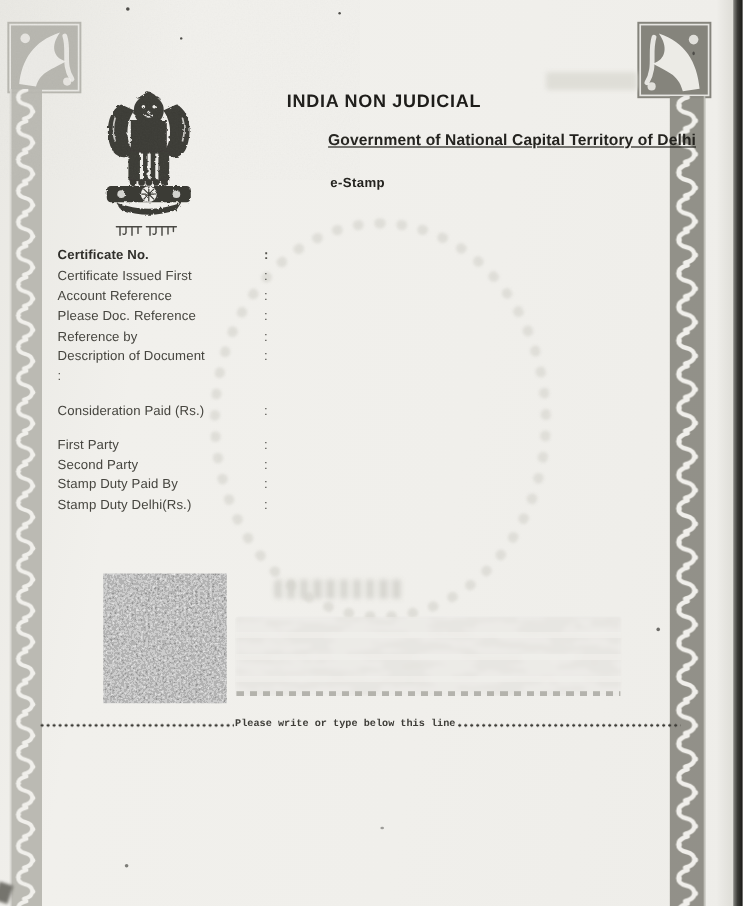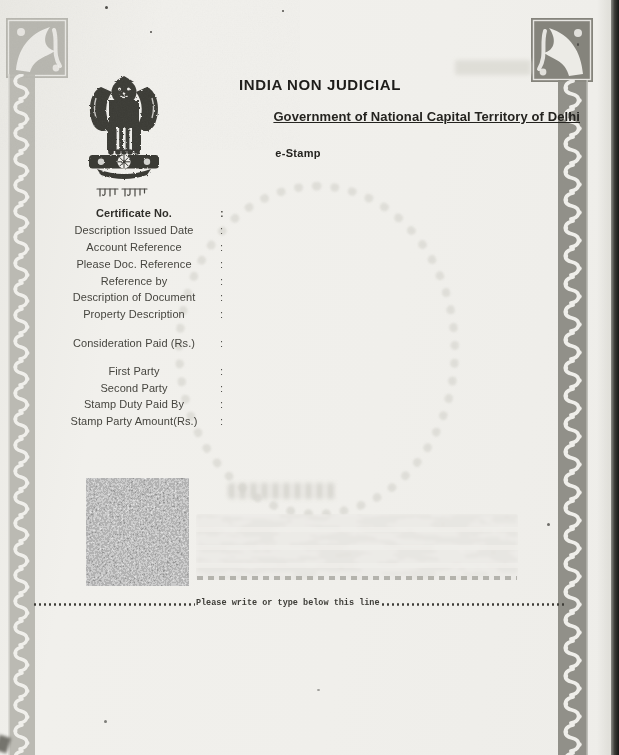--- a/index.html
+++ b/index.html
@@ -35,21 +35,21 @@
     border:9px dotted #dcdbd5;border-radius:50%;filter:blur(1.3px);opacity:.85;}
   .watermark-foot{position:absolute;left:228px;top:483px;width:110px;height:16px;
     background:repeating-linear-gradient(90deg,#d5d4ce 0 7px,rgba(240,239,235,0) 7px 11px);
     filter:blur(2px);opacity:.9;border-radius:4px;}
   
   .fields{position:absolute;left:48px;top:205px;width:500px;}
   .frow{display:flex;align-items:center;height:16.8px;font-size:11px;color:#46453f;letter-spacing:.1px;}
   .frow.em{font-weight:bold;color:#302f2b;}
   .frow.gapA{margin-top:12px;}
   .frow.gapB{margin-top:11px;}
-  .flabel{width:172px;flex:0 0 auto;text-align:center;}
+  .flabel{width:172px;flex:0 0 auto;}
   .fcolon{width:12px;flex:0 0 auto;color:#55544e;}
   .fvalue{flex:1;}
   
   .qr{position:absolute;left:86px;top:478px;width:103px;height:108px;}
   .blur-band{position:absolute;left:196px;top:514px;width:322px;height:66px;overflow:hidden;
     border-radius:2px;opacity:.92;}
   .blur-band .rowgaps{position:absolute;inset:0;
     background:repeating-linear-gradient(180deg,rgba(240,239,235,0) 0 13px,rgba(240,239,235,.75) 13px 18px);}
   .band-dashes{position:absolute;left:197px;top:576px;width:320px;height:4px;
     background:repeating-linear-gradient(90deg,#abaaa3 0 6px,rgba(0,0,0,0) 6px 11px);
@@ -181,21 +181,21 @@
     </g>
   </svg>
 
   <div class="fields">
       <div class="frow em">
         <span class="flabel">Certificate No.</span>
         <span class="fcolon">:</span>
         <span class="fvalue"></span>
       </div>
       <div class="frow">
-        <span class="flabel">Description Issued Date</span>
+        <span class="flabel">Certificate Issued First</span>
         <span class="fcolon">:</span>
         <span class="fvalue"></span>
       </div>
       <div class="frow">
         <span class="flabel">Account Reference</span>
         <span class="fcolon">:</span>
         <span class="fvalue"></span>
       </div>
       <div class="frow">
         <span class="flabel">Please Doc. Reference</span>
@@ -206,21 +206,20 @@
         <span class="flabel">Reference by</span>
         <span class="fcolon">:</span>
         <span class="fvalue"></span>
       </div>
       <div class="frow">
         <span class="flabel">Description of Document</span>
         <span class="fcolon">:</span>
         <span class="fvalue"></span>
       </div>
       <div class="frow">
-        <span class="flabel">Property Description</span>
         <span class="fcolon">:</span>
         <span class="fvalue"></span>
       </div>
       <div class="frow gapA">
         <span class="flabel">Consideration Paid (Rs.)</span>
         <span class="fcolon">:</span>
         <span class="fvalue"></span>
       </div>
       <div class="frow gapB">
         <span class="flabel">First Party</span>
@@ -231,21 +230,21 @@
         <span class="flabel">Second Party</span>
         <span class="fcolon">:</span>
         <span class="fvalue"></span>
       </div>
       <div class="frow">
         <span class="flabel">Stamp Duty Paid By</span>
         <span class="fcolon">:</span>
         <span class="fvalue"></span>
       </div>
       <div class="frow">
-        <span class="flabel">Stamp Party Amount(Rs.)</span>
+        <span class="flabel">Stamp Duty Delhi(Rs.)</span>
         <span class="fcolon">:</span>
         <span class="fvalue"></span>
       </div>
     </div>
 
   <svg class="qr">
     <defs>
       <filter id="qrn" x="0" y="0" width="100%" height="100%">
         <feTurbulence type="fractalNoise" baseFrequency="0.5" numOctaves="2" seed="11" stitchTiles="stitch"></feTurbulence>
         <feColorMatrix type="saturate" values="0"></feColorMatrix>

